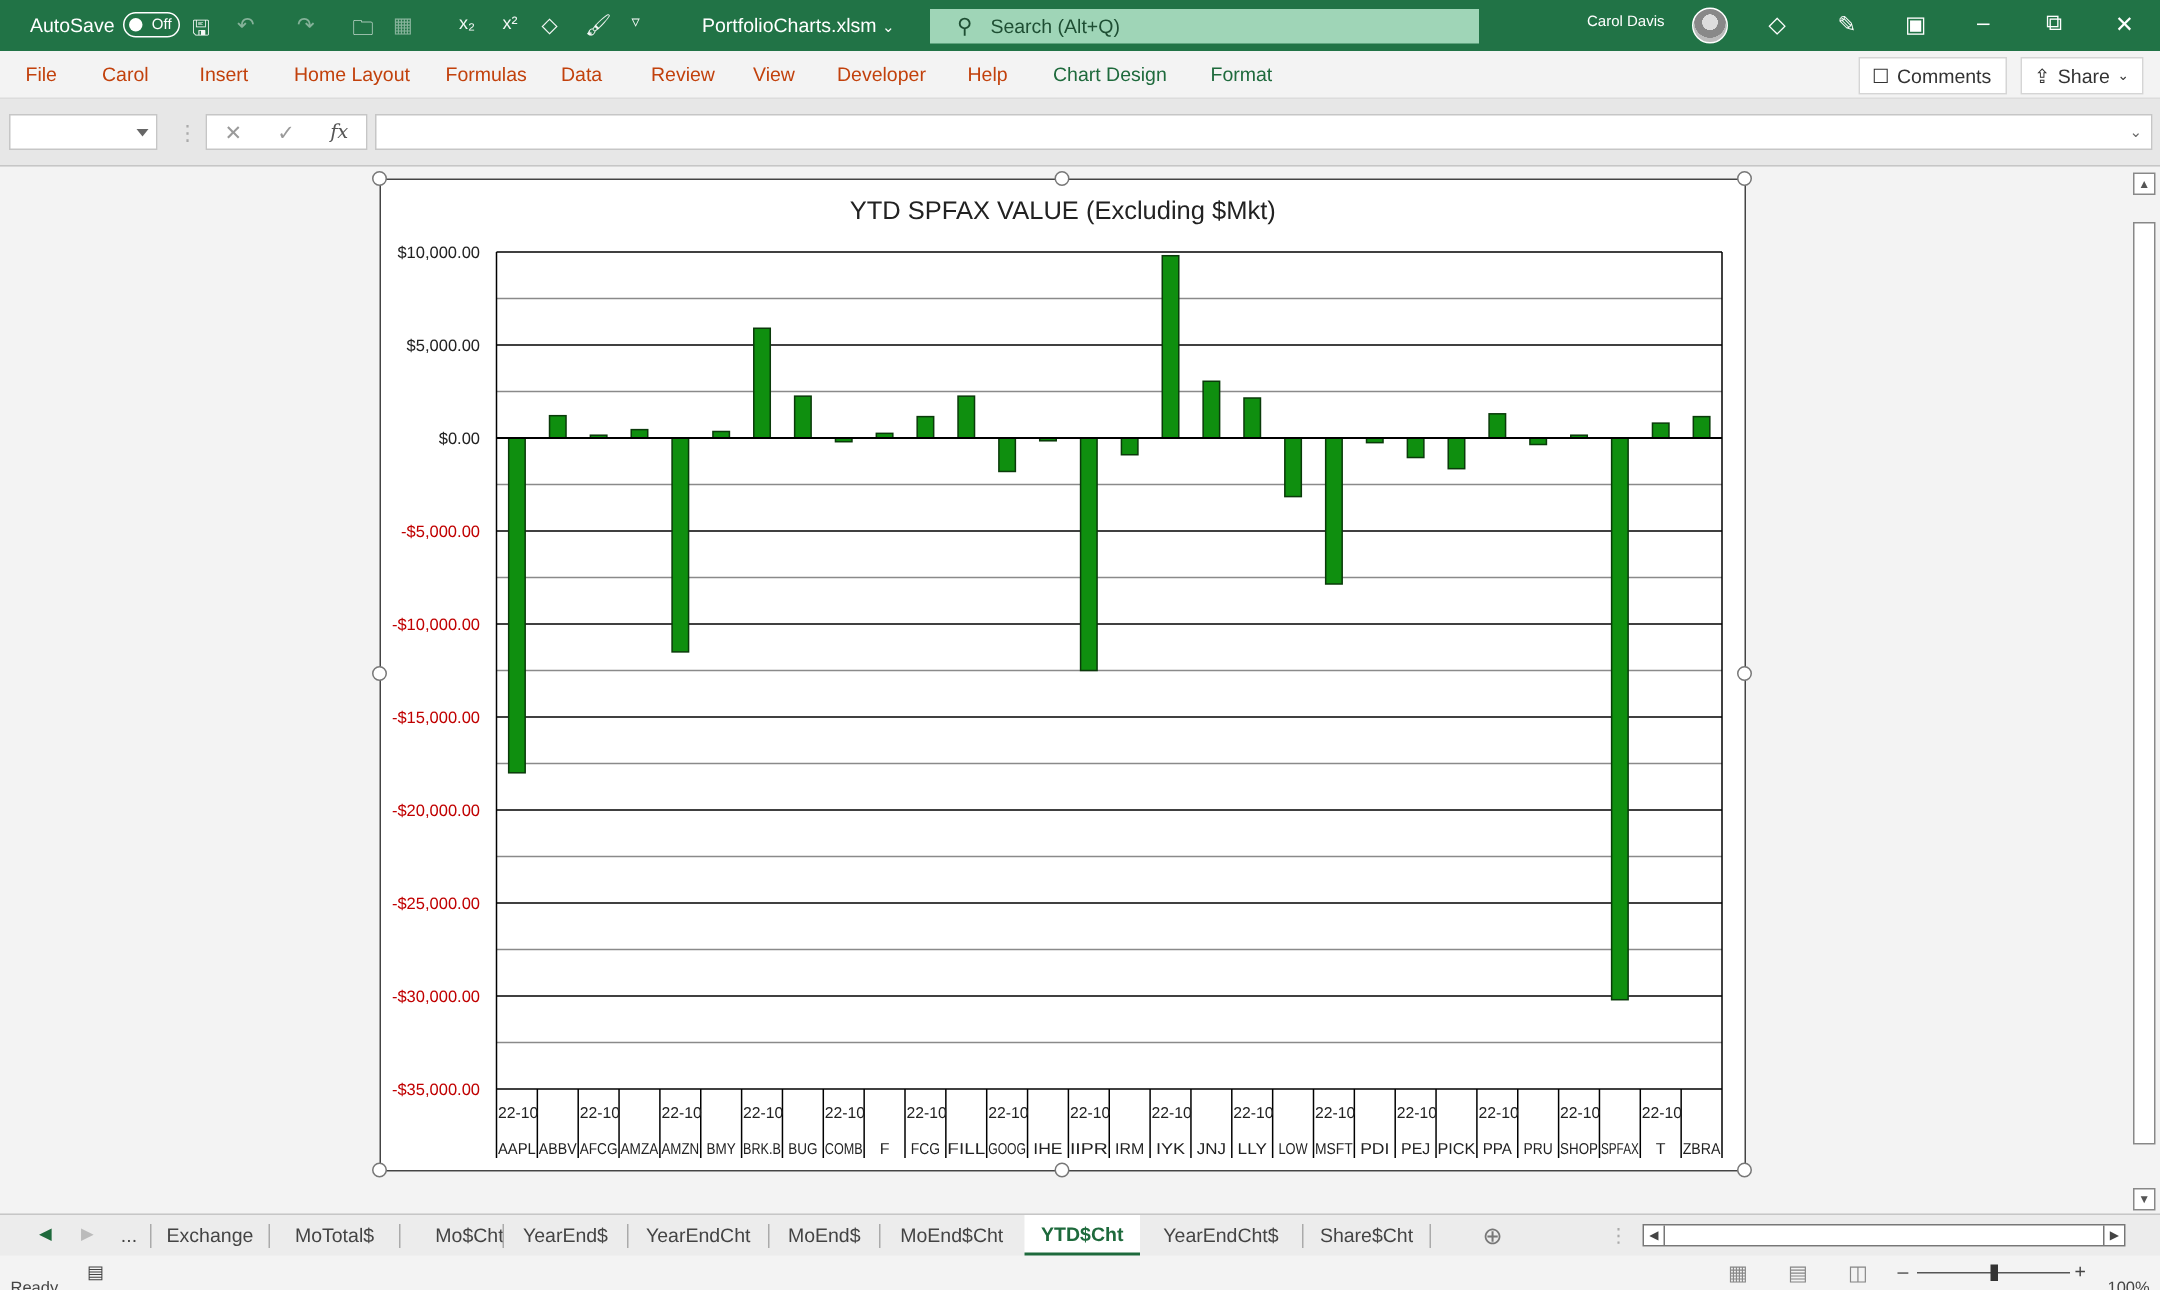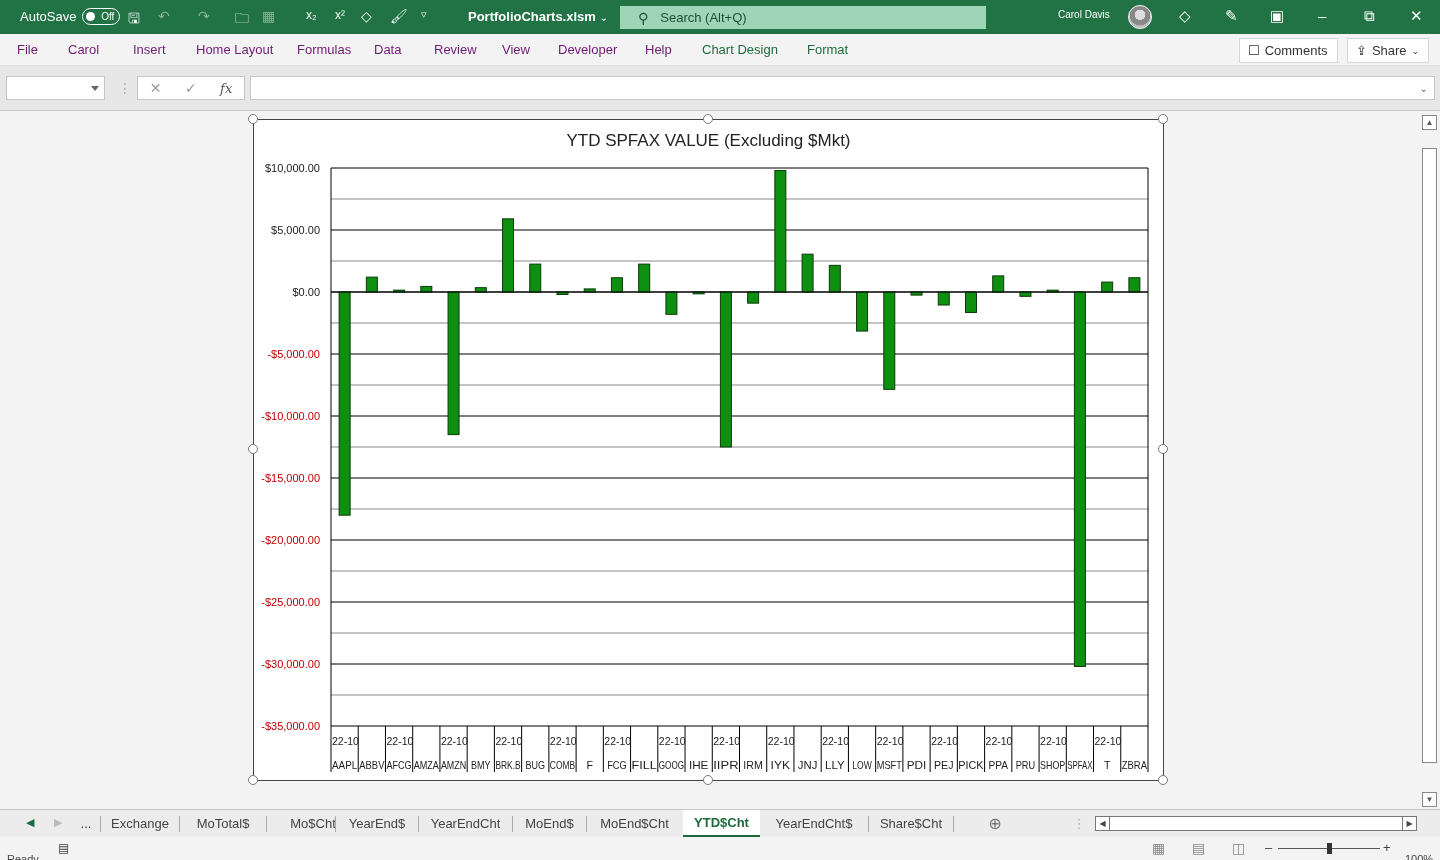--- a/index.html
+++ b/index.html
@@ -3,27 +3,27 @@
 <meta charset="utf-8">
 <style>
   * { box-sizing: border-box; margin: 0; padding: 0; }
   html, body { width: 1440px; height: 860px; overflow: hidden; background: #f3f3f3; font-family: "Liberation Sans", "DejaVu Sans", sans-serif; font-size: 13px; color: #222; }
   .titlebar { position: absolute; left: 0; top: 0; width: 1440px; height: 34px; background: #217346; color: #fff; display: flex; align-items: center; }
   .autosave { position: absolute; left: 20px; top: 8px; display: flex; align-items: center; gap: 6px; }
   .toggle { width: 38px; height: 17px; border: 1.5px solid #fff; border-radius: 9px; position: relative; font-size: 10px; display: flex; align-items: center; justify-content: flex-end; padding-right: 5px; }
   .toggle::before { content: ""; position: absolute; left: 3px; top: 3px; width: 9px; height: 9px; background: #fff; border-radius: 50%; }
   .qat { position: absolute; top: 8px; font-size: 14px; color: #fff; opacity: 0.95; }
   .qat.dim { opacity: 0.45; }
-  .doc-title { position: absolute; left: 468px; top: 9px; font-size: 13px; font-weight: bold; }
+  .doc-title { position: absolute; left: 468px; top: 9px; font-size: 13px; }
   .search { position: absolute; left: 620px; top: 6px; width: 366px; height: 23px; background: #9fd5b7; color: #1e4e33; font-size: 13px; display: flex; align-items: center; padding-left: 18px; gap: 12px; }
   .username { position: absolute; left: 1058px; top: 9px; font-size: 10px; }
   .avatar { position: absolute; left: 1128px; top: 5px; width: 24px; height: 24px; border-radius: 50%; background: radial-gradient(circle at 50% 40%, #ddd 0 30%, #888 31% 60%, #bbb 61%); border: 1px solid #fff; }
   .win-icon { position: absolute; top: 7px; font-size: 15px; color: #fff; }
   .menubar { position: absolute; left: 0; top: 34px; width: 1440px; height: 32px; background: #f3f3f3; border-bottom: 1px solid #dcdcdc; }
-  .menu-item { position: absolute; top: 8px; font-size: 13px; color: #701a75; cursor: pointer; }
+  .menu-item { position: absolute; top: 8px; font-size: 13px; color: #c2410c; cursor: pointer; }
   .menu-item.ctx { color: #1e6a3c; }
   .btn-right { position: absolute; top: 4px; height: 25px; background: #fff; border: 1px solid #d5d5d5; font-size: 13px; display: flex; align-items: center; padding: 0 8px; gap: 5px; color: #333; }
   .formulabar { position: absolute; left: 0; top: 66px; width: 1440px; height: 45px; background: #e7e7e7; border-bottom: 1px solid #c6c6c6; }
   .namebox { position: absolute; left: 6px; top: 10px; width: 99px; height: 24px; background: #fff; border: 1px solid #c6c6c6; }
   .namebox .caret { position: absolute; right: 5px; top: 9px; width: 0; height: 0; border-left: 4px solid transparent; border-right: 4px solid transparent; border-top: 5px solid #666; }
   .fx-box { position: absolute; left: 137px; top: 10px; width: 108px; height: 24px; background: #fff; border: 1px solid #c6c6c6; display: flex; align-items: center; justify-content: space-around; color: #9a9a9a; font-size: 14px; }
   .fx-box .fx { font-family: "DejaVu Serif", serif; font-style: italic; color: #555; font-size: 13px; }
   .formula-input { position: absolute; left: 250px; top: 10px; width: 1185px; height: 24px; background: #fff; border: 1px solid #c6c6c6; }
   .formula-input .caret { position: absolute; right: 6px; top: 6px; font-size: 10px; color: #666; }
   .vsep { position: absolute; left: 118px; top: 14px; color: #aaa; font-size: 14px; }

